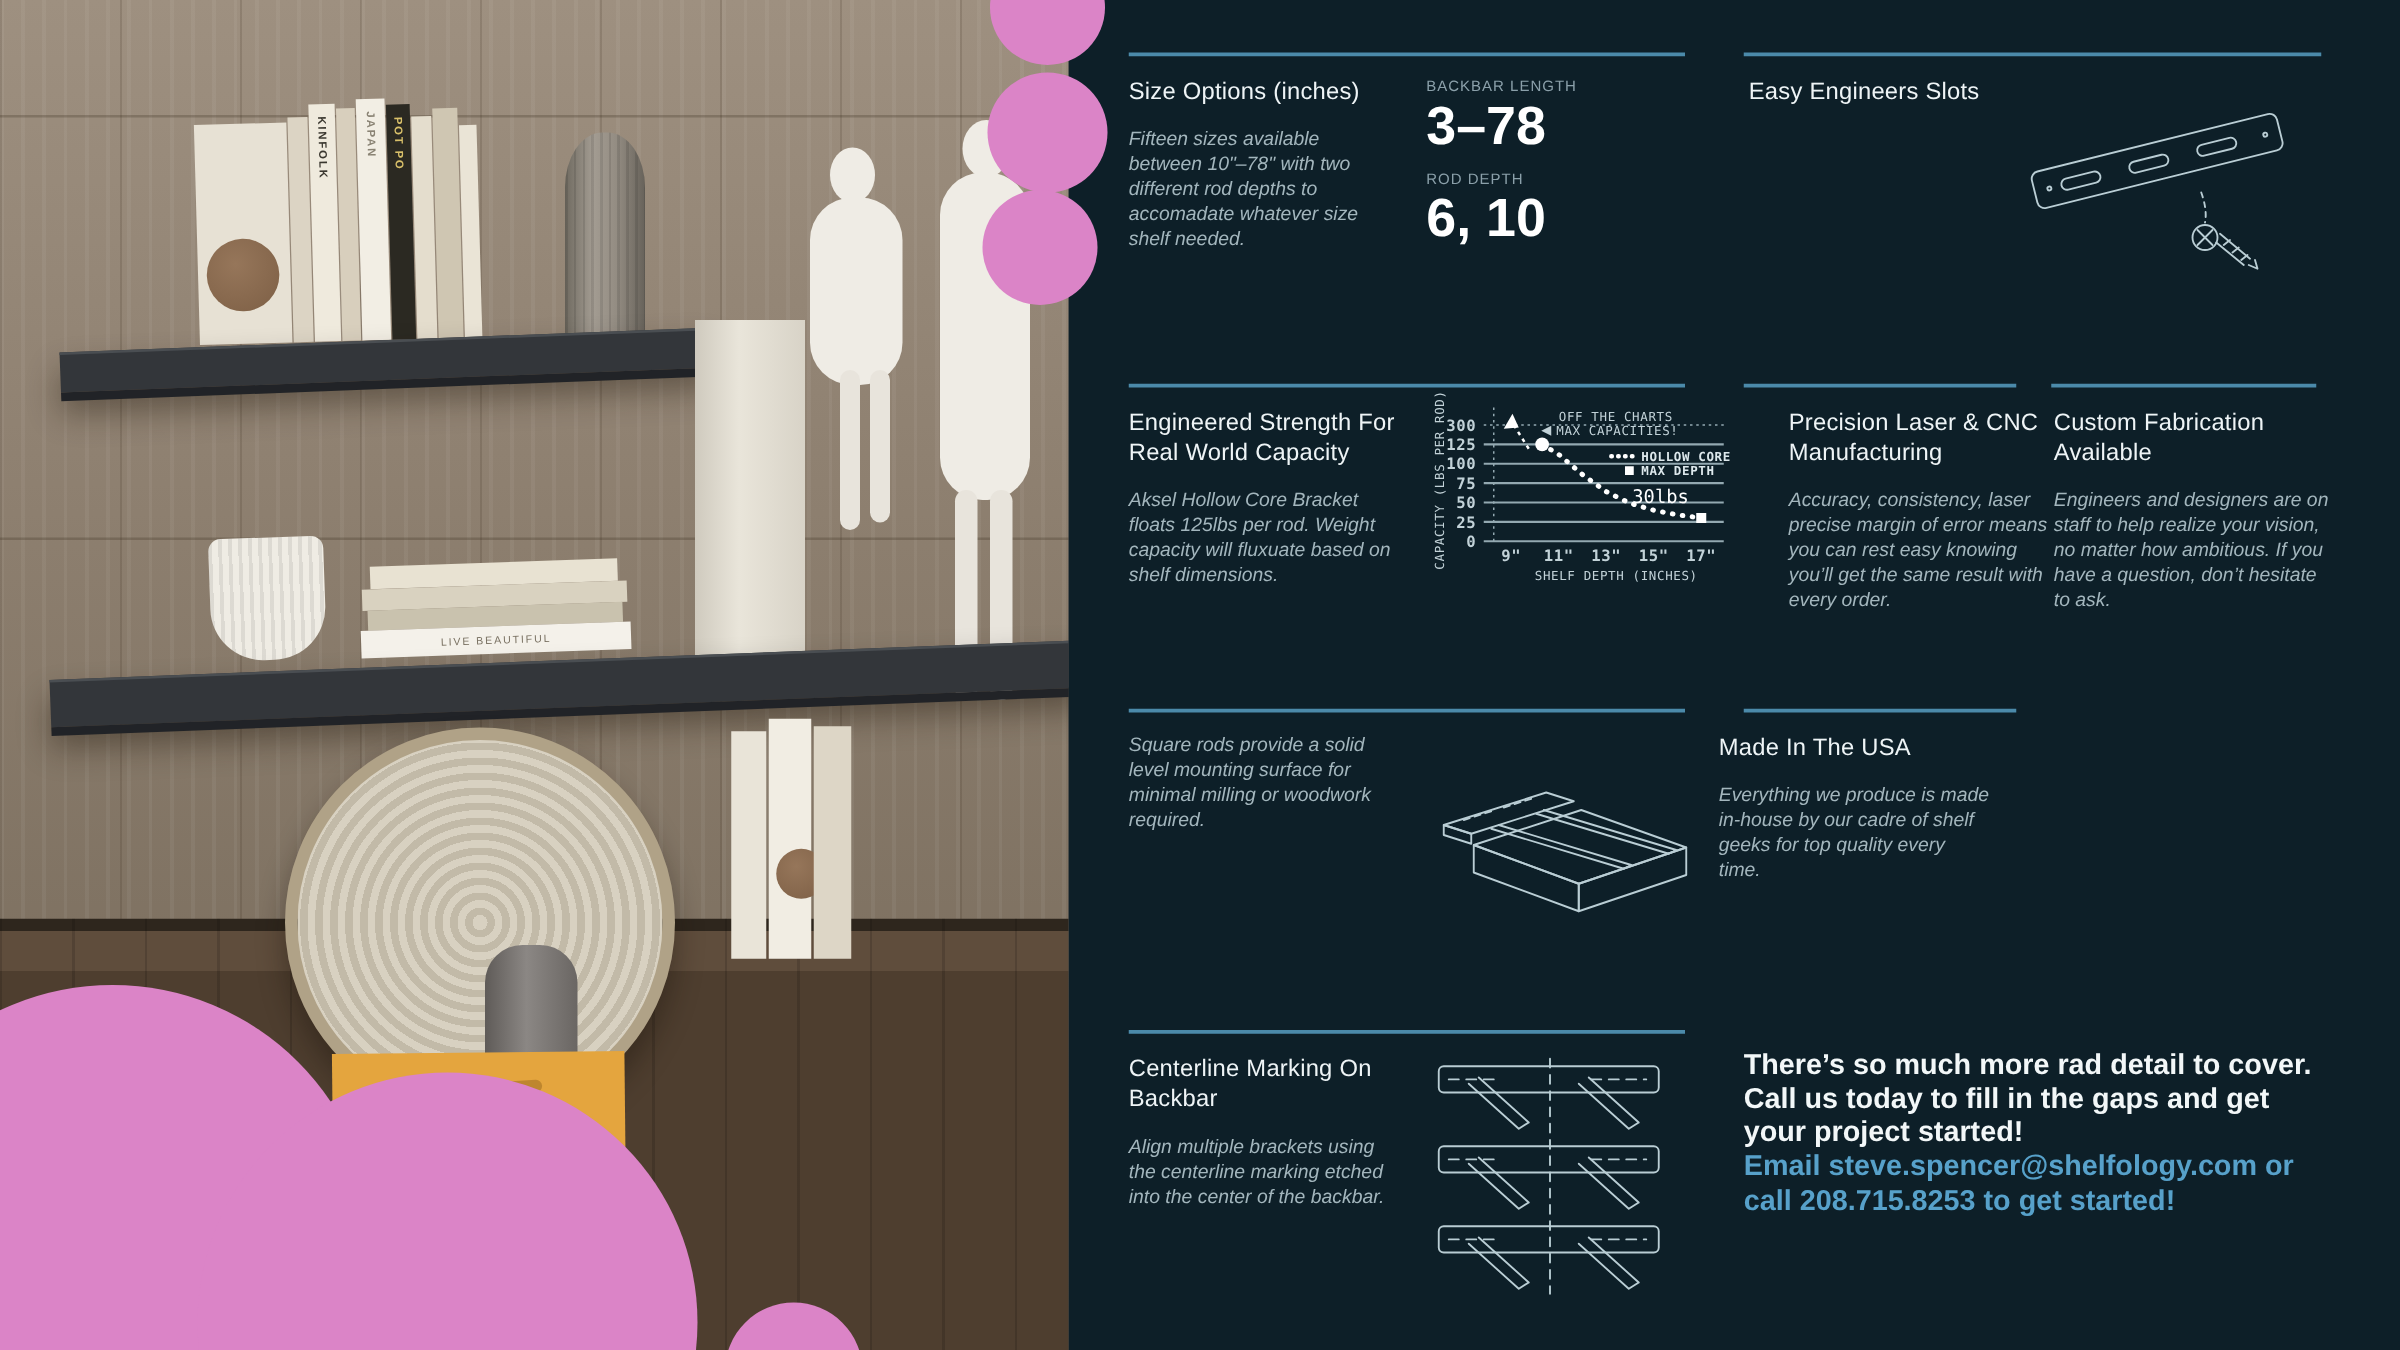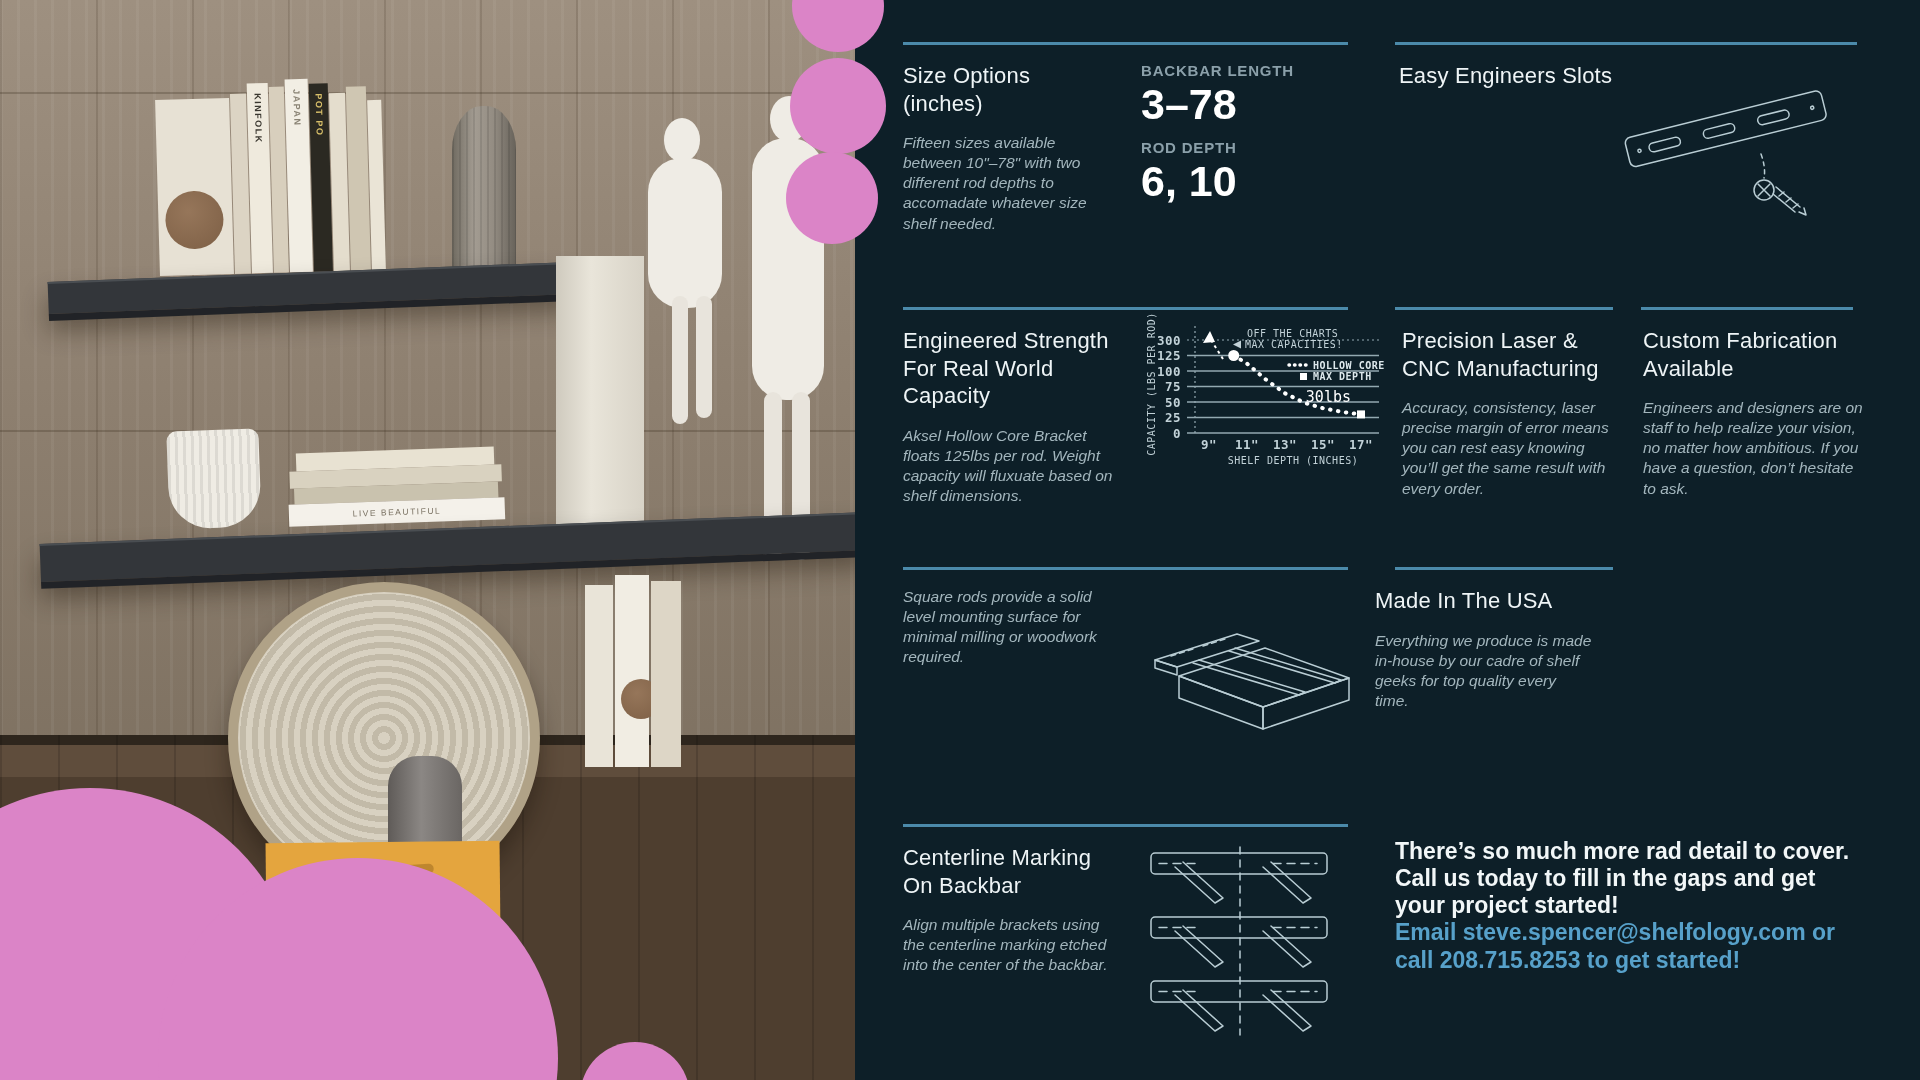--- a/index.html
+++ b/index.html
@@ -72,25 +72,25 @@
     transform:rotate(-.6deg);}
   .tape::after{content:"";position:absolute;left:18px;top:26px;width:150px;height:10px;
     background:rgba(120,78,16,.35);border-radius:6px;transform:rotate(-3deg);}
 
   .pink{position:absolute;border-radius:50%;background:#db84c7;}
 
   
   .panel{position:absolute;left:855px;top:0;width:1065px;height:1080px;background:#0d1f28;}
   .divider{position:absolute;height:3px;background:#4b8aaa;}
   .card{position:absolute;}
-  .card h3{margin:0 0 16px 0;font-size:22px;font-weight:500;line-height:1.25;
+  .card h3{margin:0 0 16px 0;font-size:19px;font-weight:500;line-height:1.25;
     color:#eef4f6;letter-spacing:.2px;}
   .card p{margin:0;font-size:15.5px;font-style:italic;line-height:1.3;color:#a3b6bd;}
   .stats{position:absolute;}
-  .statlabel{font-size:15px;font-weight:bold;letter-spacing:.8px;color:#8ba0aa;}
+  .statlabel{font-size:12px;font-weight:normal;letter-spacing:.8px;color:#8ba0aa;}
   .statvalue{font-size:43px;font-weight:bold;color:#ffffff;line-height:1.08;margin:2px 0 12px 0;}
   .cta{position:absolute;font-size:23px;font-weight:bold;line-height:1.18;}
   .cta .white{color:#f2f7f8;}
   .cta .blue{color:#57a1ca;}
 
   .illus{position:absolute;}
   .illus g{stroke:#b9cdd4;fill:none;stroke-width:1.5;stroke-linejoin:round;stroke-linecap:round;}
 
   
   .ct{font-family:"DejaVu Sans Mono",monospace;font-size:10px;fill:#c2d2d8;letter-spacing:.5px;}
@@ -247,21 +247,21 @@
         <polygon points="67,19 60,31 72,30" fill="#fff"></polygon>
         <text x="104" y="25" class="ct">OFF THE CHARTS</text>
         <polygon points="90,32.5 98,28.5 98,36.5" fill="#c2d2d8"></polygon>
         <text x="102" y="36" class="ct">MAX CAPACITIES!</text>
         <line x1="146" y1="53" x2="166" y2="53" stroke="#fff" stroke-width="3.5" stroke-dasharray="0.5 5" stroke-linecap="round"></line>
         <text x="170" y="57" class="ct ctw">HOLLOW CORE</text>
         <rect x="157" y="61" width="7" height="7" fill="#fff"></rect>
         <text x="170" y="68" class="ct ctw">MAX DEPTH</text>
       </svg>
 
-    <div class="card" style="left:547px;top:327px;width:218px">
+    <div class="card" style="left:576px;top:327px;width:218px">
       <h3>Precision Laser &amp; CNC Manufacturing</h3>
       <p>Accuracy, consistency, laser precise margin of error means you can rest easy knowing you’ll get the same result with every order.</p>
     </div>
 
     <div class="card" style="left:788px;top:327px;width:222px">
       <h3>Custom Fabrication Available</h3>
       <p>Engineers and designers are on staff to help realize your vision, no matter how ambitious. If you have a question, don’t hesitate to ask.</p>
     </div>
 
     <div class="card" style="left:48px;top:587px;width:222px">

